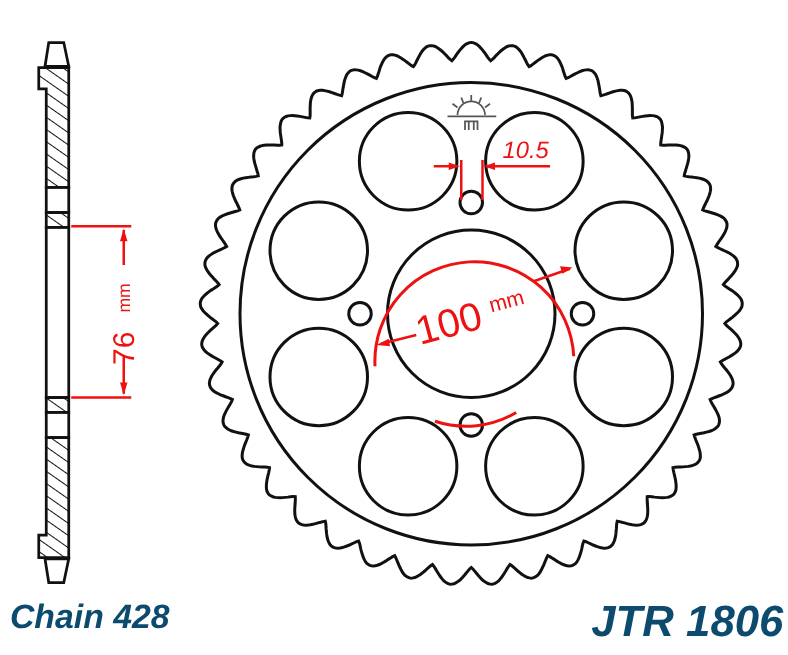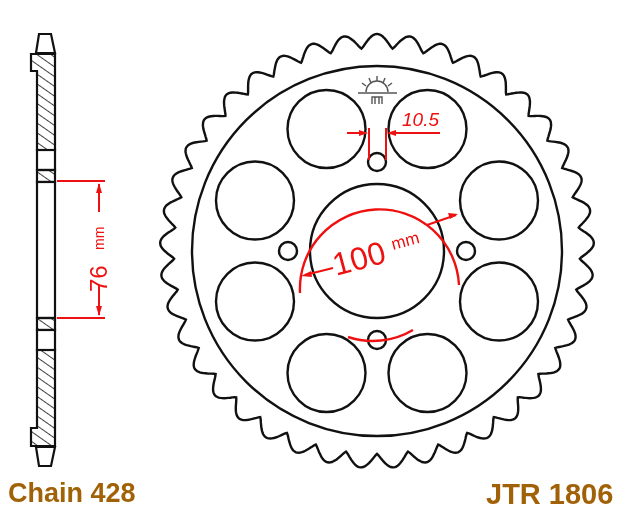--- a/index.html
+++ b/index.html
@@ -1,22 +1,22 @@
 <!DOCTYPE html>
 <html><head>
 <meta charset="utf-8">
 <style>
   html, body { margin: 0; padding: 0; background: #ffffff; }
   body { width: 630px; height: 524px; position: relative; overflow: hidden;
          font-family: "Liberation Sans", sans-serif; }
   #canvas { position: absolute; left: 0; top: 0; width: 630px; height: 524px; }
-  .label { position: absolute; font-weight: bold; color: #a16207; font-size: 27px;
-           font-family: "Liberation Sans", sans-serif; letter-spacing: 0px; white-space: nowrap; }
+  .label { position: absolute; font-weight: bold; color: #0c4a6e; font-size: 27px;
+           font-family: "Liberation Sans", sans-serif; letter-spacing: 0px; white-space: nowrap; font-style: italic; }
   #chain-label { left: 8px; top: 478px; }
-  #part-label { left: 486px; top: 478px; font-size: 29px; }
+  #part-label { left: 473px; top: 478px; font-size: 35px; }
 </style>
 </head>
 <body>
 
 <svg id="canvas" viewBox="0 0 630 524" xmlns="http://www.w3.org/2000/svg">
 
   <g fill="none" stroke="#111" stroke-width="2.2">
     <defs>
       <pattern id="hatch" patternUnits="userSpaceOnUse" width="8" height="8" patternTransform="rotate(-55)">
         <line x1="0" y1="0" x2="0" y2="8" stroke="#111" stroke-width="1.6"></line>

